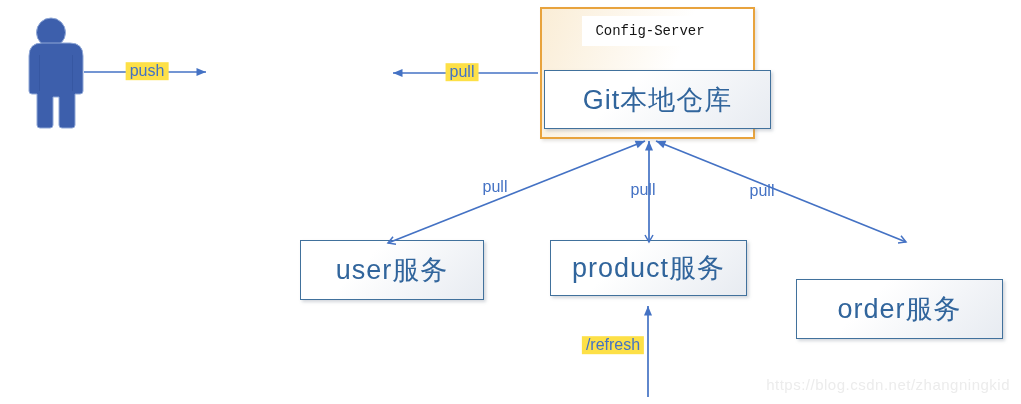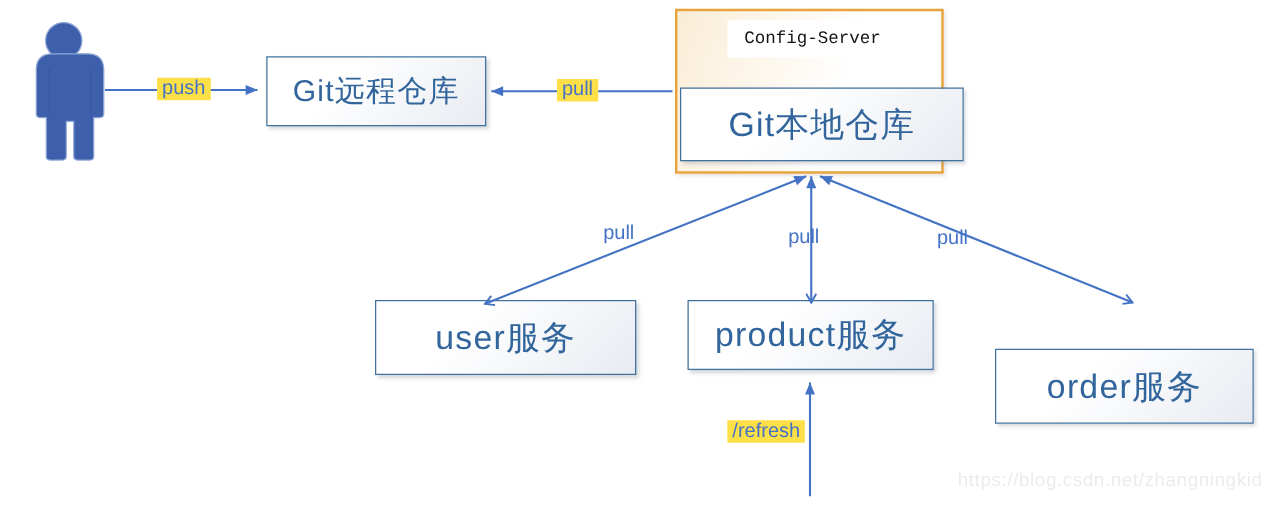--- a/index.html
+++ b/index.html
@@ -9,21 +9,21 @@
   .node{
     position:absolute;box-sizing:border-box;
     border:1.6px solid #41719C;
     background:linear-gradient(135deg,#ffffff 35%,#e7ebf1 100%);
     box-shadow:2px 2px 3px rgba(130,140,155,.35);
     display:flex;align-items:center;justify-content:center;
     color:#31659C;letter-spacing:1px;
   }
   #git-remote{left:213px;top:45px;width:176px;height:56px;font-size:24px;}
   #git-local {left:544px;top:70px;width:227px;height:59px;font-size:27px;}
-  #user-box  {left:300px;top:240px;width:209px;height:60px;font-size:27px;}
+  #user-box  {left:300px;top:240px;width:184px;height:60px;font-size:27px;}
   #product-box{left:550px;top:240px;width:197px;height:56px;font-size:27px;}
   #order-box {left:796px;top:240px;width:207px;height:60px;font-size:27px;margin-top:39px;}
 
   #config-box{
     position:absolute;left:540px;top:7px;width:215px;height:132px;box-sizing:border-box;
     border:2px solid #E8A33D;
     background:linear-gradient(110deg,#FAEDD6 0%,#ffffff 60%);
     box-shadow:2px 2px 3px rgba(150,145,130,.25);
   }
   #config-label{
@@ -54,21 +54,20 @@
 
   <svg class="person" width="60" height="112" viewBox="0 0 60 112" aria-hidden="true">
     <circle cx="25" cy="15.5" r="14.5" fill="#3D5FAC" stroke="#8FA7D6" stroke-width="1"></circle>
     <path fill="#3D5FAC" stroke="#8FA7D6" stroke-width="1" d="M3,39 Q3,26 16,26 L44,26 Q57,26 57,39 L57,74 Q57,77 54,77 L49,77 L49,108
          Q49,111 46,111 L36,111 Q33,111 33,108 L33,80 L27,80 L27,108 Q27,111 24,111
          L14,111 Q11,111 11,108 L11,77 L6,77 Q3,77 3,74 Z"></path>
     <line x1="13.5" y1="38" x2="13.5" y2="74" stroke="#2E4E97" stroke-width="1" opacity="0.45"></line>
     <line x1="46.5" y1="38" x2="46.5" y2="74" stroke="#2E4E97" stroke-width="1" opacity="0.45"></line>
   </svg>
 
-  <div class="node" id="git-remote">Git远程仓库</div>
 
   <div id="config-box">
     <div id="config-label">Config-Server</div>
   </div>
 
   <div class="node" id="git-local">Git本地仓库</div>
 
   <div class="node" id="user-box">user服务</div>
 
   <div class="node" id="product-box">product服务</div>

